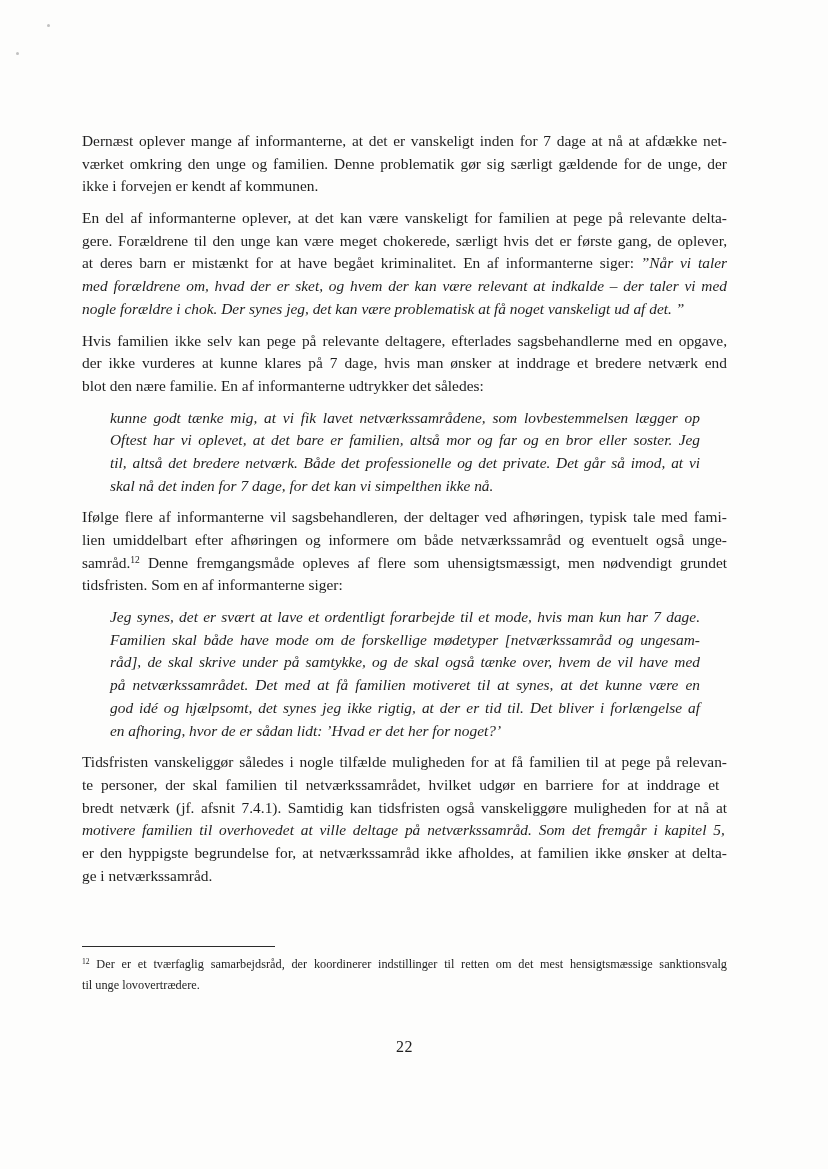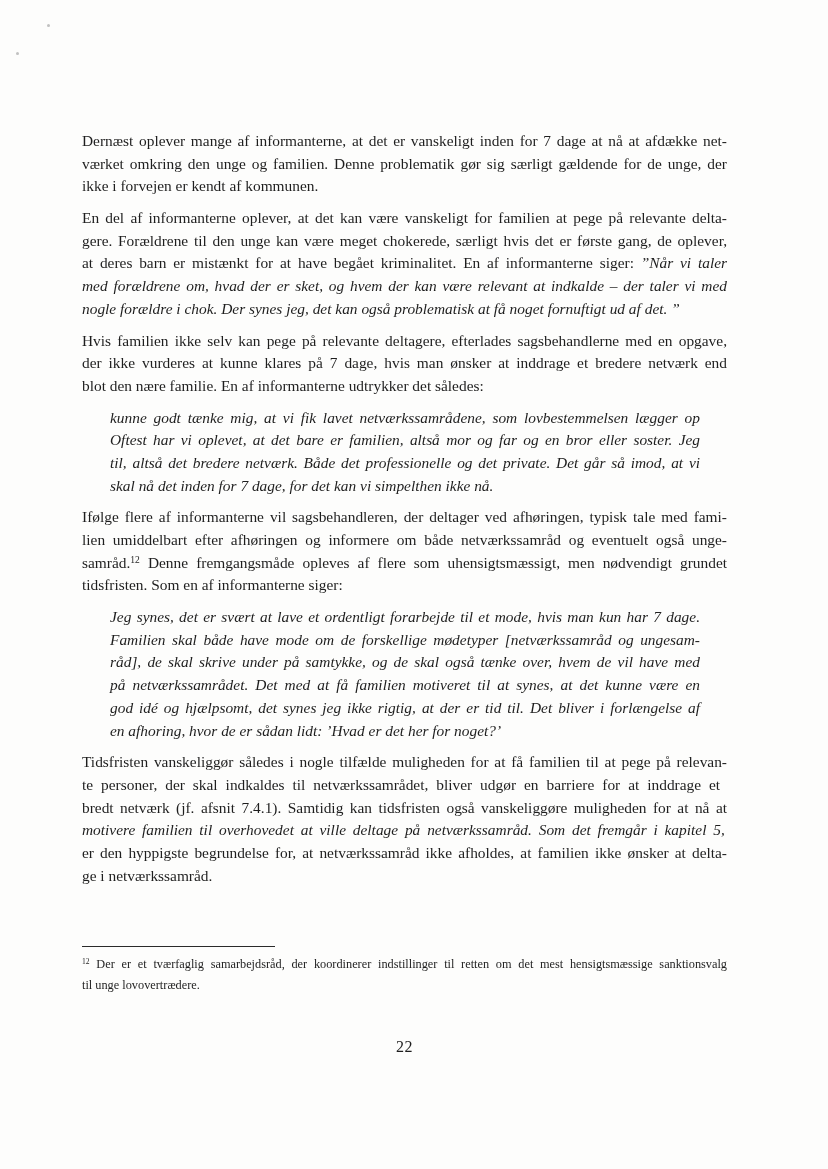--- a/index.html
+++ b/index.html
@@ -87,21 +87,21 @@
       <div class="block para">
         <div class="line" style="word-spacing: 1.84191px;"><span>Dernæst oplever mange af informanterne, at det er vanskeligt inden for 7 dage at nå at afdække net-</span></div>
         <div class="line" style="word-spacing: 2.05208px;"><span>værket omkring den unge og familien. Denne problematik gør sig særligt gældende for de unge, der</span></div>
         <div class="line last"><span>ikke i forvejen er kendt af kommunen.</span></div>
       </div>
       <div class="block para">
         <div class="line" style="word-spacing: 2.39844px;"><span>En del af informanterne oplever, at det kan være vanskeligt for familien at pege på relevante delta-</span></div>
         <div class="line" style="word-spacing: 1.88574px;"><span>gere. Forældrene til den unge kan være meget chokerede, særligt hvis det er første gang, de oplever,</span></div>
         <div class="line" style="word-spacing: 2.94141px;"><span>at deres barn er mistænkt for at have begået kriminalitet. En af informanterne siger: </span><span class="it">”Når vi taler</span></div>
         <div class="line" style="word-spacing: 1.93668px;"><span class="it">med forældrene om, hvad der er sket, og hvem der kan være relevant at indkalde – der taler vi med</span></div>
-        <div class="line last"><span class="it">nogle forældre i chok. Der synes jeg, det kan også problematisk at få noget fornuftigt ud af det. ”</span></div>
+        <div class="line last"><span class="it">nogle forældre i chok. Der synes jeg, det kan være problematisk at få noget vanskeligt ud af det. ”</span></div>
       </div>
       <div class="block para">
         <div class="line" style="word-spacing: 2.3125px;"><span>Hvis familien ikke selv kan pege på relevante deltagere, efterlades sagsbehandlerne med en opgave,</span></div>
         <div class="line" style="word-spacing: 3.09835px;"><span>der ikke vurderes at kunne klares på 7 dage, hvis man ønsker at inddrage et bredere netværk end</span></div>
         <div class="line last"><span>blot den nære familie. En af informanterne udtrykker det således:</span></div>
       </div>
       <div class="block quote">
         <div class="line" style="word-spacing: 2.93229px;"><span class="it">kunne godt tænke mig, at vi fik lavet netværkssamrådene, som lovbestemmelsen lægger op</span></div>
         <div class="line" style="word-spacing: 2.46701px;"><span class="it">Oftest har vi oplevet, at det bare er familien, altså mor og far og en bror eller soster. Jeg</span></div>
         <div class="line" style="word-spacing: 1.93164px;"><span class="it">til, altså det bredere netværk. Både det professionelle og det private. Det går så imod, at vi</span></div>
@@ -116,21 +116,21 @@
       <div class="block quote">
         <div class="line" style="word-spacing: 1.4401px;"><span class="it">Jeg synes, det er svært at lave et ordentligt forarbejde til et mode, hvis man kun har 7 dage.</span></div>
         <div class="line" style="word-spacing: 2.69318px;"><span class="it">Familien skal både have mode om de forskellige mødetyper [netværkssamråd og ungesam-</span></div>
         <div class="line" style="word-spacing: 2.32353px;"><span class="it">råd], de skal skrive under på samtykke, og de skal også tænke over, hvem de vil have med</span></div>
         <div class="line" style="word-spacing: 3.19167px;"><span class="it">på netværkssamrådet. Det med at få familien motiveret til at synes, at det kunne være en</span></div>
         <div class="line" style="word-spacing: 2.11892px;"><span class="it">god idé og hjælpsomt, det synes jeg ikke rigtig, at der er tid til. Det bliver i forlængelse af</span></div>
         <div class="line last"><span class="it">en afhoring, hvor de er sådan lidt: ’Hvad er det her for noget?’</span></div>
       </div>
       <div class="block para">
         <div class="line" style="word-spacing: 1.92188px;"><span>Tidsfristen vanskeliggør således i nogle tilfælde muligheden for at få familien til at pege på relevan-</span></div>
-        <div class="line" style="word-spacing: 4.11049px;"><span>te personer, der skal indkaldes til netværkssamrådet, bliver udgør en barriere for at inddrage et</span></div>
+        <div class="line" style="word-spacing: 4.11049px;"><span>te personer, der skal familien til netværkssamrådet, hvilket udgør en barriere for at inddrage et</span></div>
         <div class="line" style="word-spacing: 2.59598px;"><span>bredt netværk (jf. afsnit 7.4.1). Samtidig kan tidsfristen også vanskeliggøre muligheden for at nå at</span></div>
         <div class="line" style="word-spacing: 2.96652px; font-style: italic;"><span>motivere familien til overhovedet at ville deltage på netværkssamråd. Som det fremgår i kapitel 5,</span></div>
         <div class="line" style="word-spacing: 2.2779px;"><span>er den hyppigste begrundelse for, at netværkssamråd ikke afholdes, at familien ikke ønsker at delta-</span></div>
         <div class="line last"><span>ge i netværkssamråd.</span></div>
       </div>
     </div>
 
   <div class="footnote-area">
     <div class="footnote-rule"></div>
     <div class="footnote-text">

